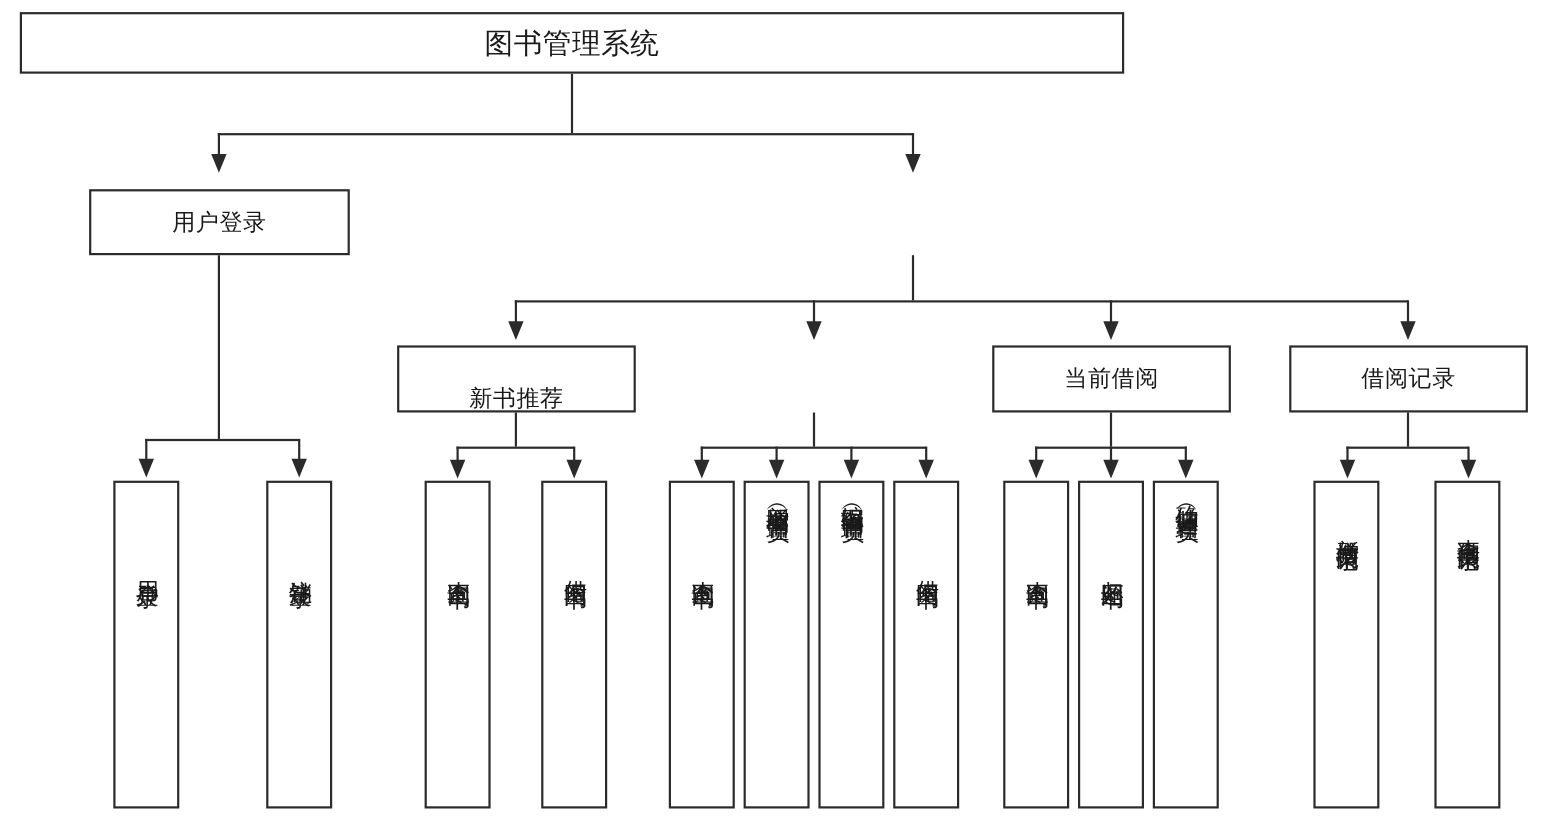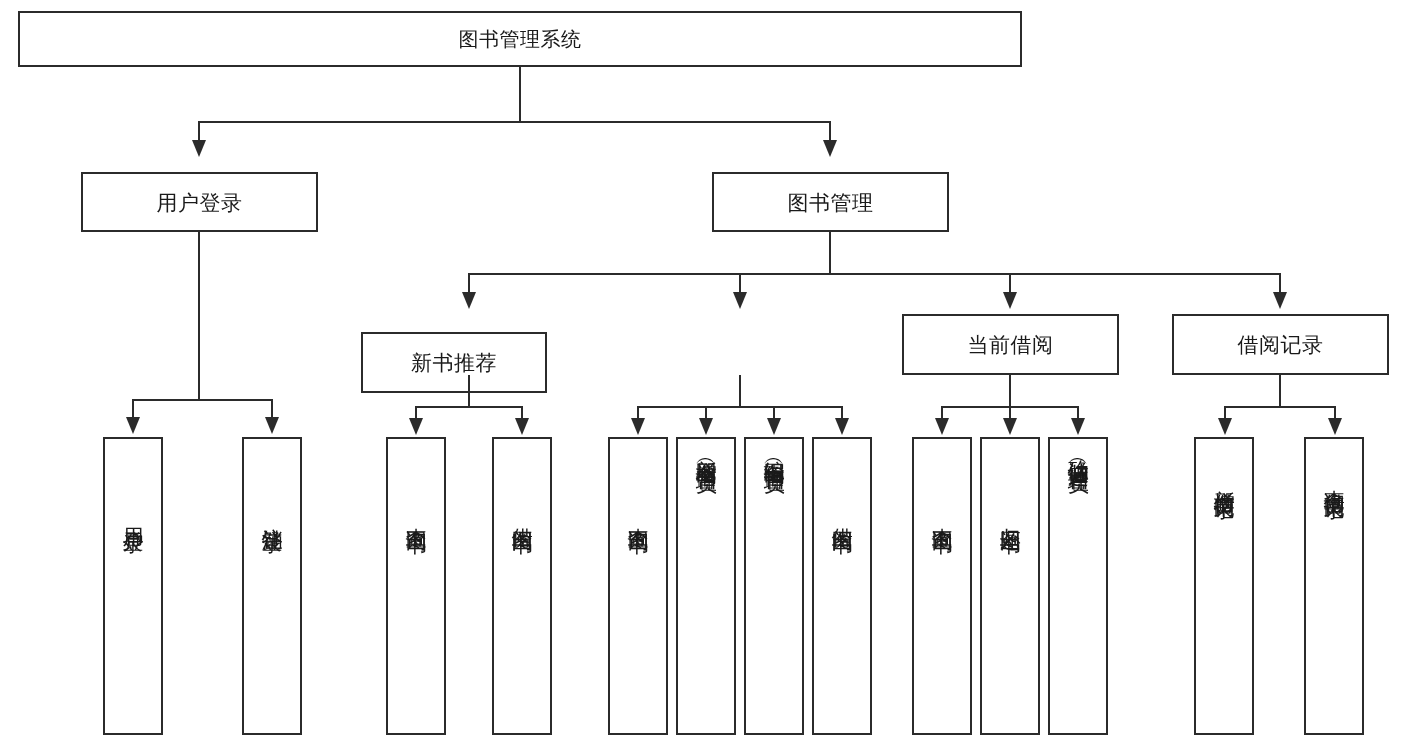--- a/index.html
+++ b/index.html
@@ -24,21 +24,21 @@
   }
   .node .lbl{
     display:block;
     text-align:center;
     line-height:1.0;
     white-space:nowrap;
   }
 
   
   .h-node .lbl{ font-size:21px; letter-spacing:0.5px; }
-  .node.title .lbl{ font-size:20px; }
+  .node.title .lbl{ font-size:26px; }
 
   
   .v-node{
     align-items:flex-start;
     padding-top:6px;
   }
   .v-node .lbl{
     writing-mode:vertical-rl;
     text-orientation:upright;
     font-size:21px;
@@ -84,43 +84,40 @@
   <div class="line hline" style="left:198px;top:121px;width:633px;"></div>
   <div class="line vline" style="left:198px;top:121px;height:22px;"></div>
   <div class="arrow" style="left:192px;top:140px;"></div>
   <div class="line vline" style="left:829px;top:121px;height:22px;"></div>
   <div class="arrow" style="left:823px;top:140px;"></div>
 
   <div class="node h-node" style="left:81px;top:172px;width:237px;height:60px;">
     <span class="lbl">用户登录</span>
   </div>
 
-  <div class="node h-node" style="left:712px;top:172px;width:237px;height:60px;">
-    <span class="lbl">图书管理</span>
-  </div>
 
   <div class="line vline" style="left:198px;top:232px;height:167px;"></div>
   <div class="line hline" style="left:132px;top:399px;width:140px;"></div>
   <div class="line vline" style="left:132px;top:399px;height:20px;"></div>
   <div class="arrow" style="left:126px;top:417px;"></div>
   <div class="line vline" style="left:271px;top:399px;height:20px;"></div>
   <div class="arrow" style="left:265px;top:417px;"></div>
 
   <div class="line vline" style="left:829px;top:232px;height:41px;"></div>
   <div class="line hline" style="left:468px;top:273px;width:812px;"></div>
   <div class="line vline" style="left:468px;top:273px;height:22px;"></div>
   <div class="arrow" style="left:462px;top:292px;"></div>
   <div class="line vline" style="left:739px;top:273px;height:22px;"></div>
   <div class="arrow" style="left:733px;top:292px;"></div>
   <div class="line vline" style="left:1009px;top:273px;height:22px;"></div>
   <div class="arrow" style="left:1003px;top:292px;"></div>
   <div class="line vline" style="left:1279px;top:273px;height:22px;"></div>
   <div class="arrow" style="left:1273px;top:292px;"></div>
 
-  <div class="node h-node" style="left:361px;top:332px;width:186px;height:61px;">
+  <div class="node h-node" style="left:361px;top:314px;width:217px;height:61px;align-items:flex-end;">
     <span class="lbl">新书推荐</span>
   </div>
   <div class="node h-node" style="left:1172px;top:314px;width:217px;height:61px;">
     <span class="lbl">借阅记录</span>
   </div>
   <div class="node h-node" style="left:902px;top:314px;width:217px;height:61px;">
     <span class="lbl">当前借阅</span>
   </div>
 
   <div class="line vline" style="left:468px;top:375px;height:31px;"></div>

